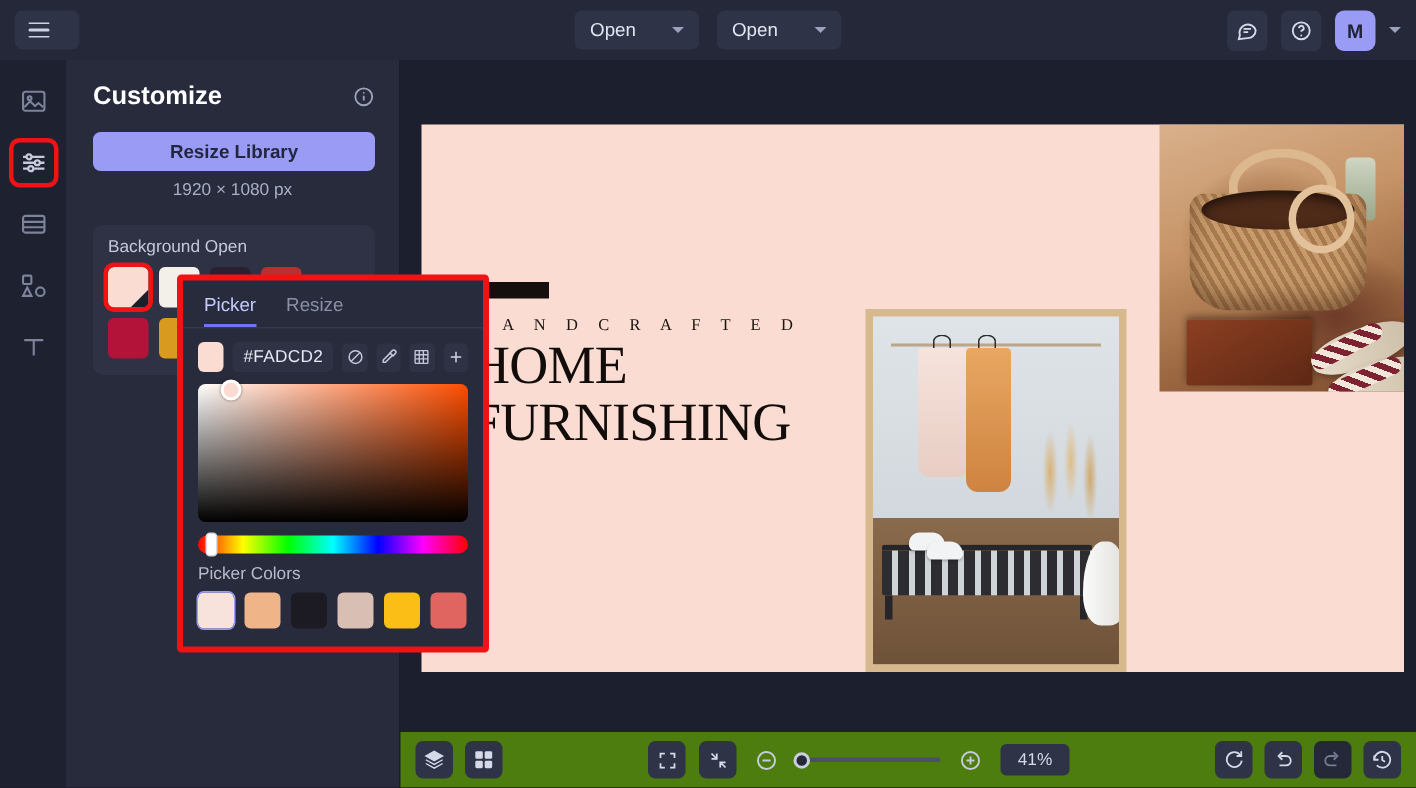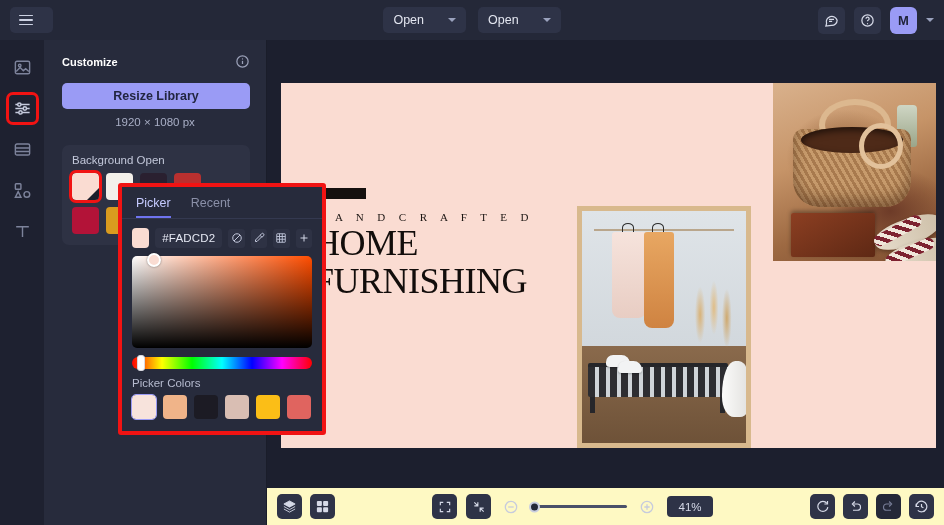--- a/index.html
+++ b/index.html
@@ -70,21 +70,21 @@
 
   
   .panel {
     position: absolute; left: 44px; top: 40px; width: 223px; height: 485px;
     background: #272b3c; border-right: 1px solid #1a1d2a;
   }
   .panel-head {
     display: flex; align-items: center; justify-content: space-between;
     padding: 14px 16px 0 18px;
   }
-  .panel-title { color: #fff; font-size: 11px; font-weight: bold; }
+  .panel-title { color: #fff; font-size: 17px; font-weight: bold; }
   .resize-btn {
     margin: 14px 16px 0 18px; height: 26px; background: #9a9bf5; border-radius: 5px;
     display: flex; align-items: center; justify-content: center;
     color: #222640; font-size: 12.5px; font-weight: bold; cursor: pointer;
   }
   .dims { text-align: center; color: #a9afc6; font-size: 11.5px; margin-top: 7px; }
 
   .bg-card {
     margin: 17px 16px 0 18px; background: #2e3244; border-radius: 7px;
     padding: 9px 10px 11px 10px; height: 100px;
@@ -257,21 +257,21 @@
   }
   .vase {
     position: absolute; left: 140px; top: 150px; width: 30px; height: 56px;
     background: linear-gradient(90deg,#fbfbfa,#dfdedb);
     border-radius: 44% 44% 40% 40% / 60% 60% 36% 36%;
   }
 
   
   .bottombar {
     position: absolute; left: 267px; right: 0; bottom: 0; height: 37px;
-    background: #fef9c3; display: flex; align-items: center; padding: 0 10px;
+    background: #4d7c0f; display: flex; align-items: center; padding: 0 10px;
   }
   .bb-left { display: flex; gap: 8px; }
   .bb-center { flex: 1; display: flex; align-items: center; justify-content: center; gap: 9px; }
   .bb-right { display: flex; gap: 8px; }
   .bb-btn {
     width: 25px; height: 25px; border-radius: 5px; background: #2e3347;
     display: flex; align-items: center; justify-content: center; cursor: pointer;
   }
   .bb-plain { width: 22px; height: 22px; display: flex; align-items: center; justify-content: center; cursor: pointer; }
   .zoom-track {
@@ -401,21 +401,21 @@
         <div class="sw" style="background:#d99b1f"></div>
         <div class="sw" style="background:#2e2b37"></div>
         <div class="sw" style="background:#e4c7b6"></div>
       </div>
     </div>
   </div>
 
   <div class="picker">
     <div class="pk-tabs">
       <div class="pk-tab active">Picker</div>
-      <div class="pk-tab">Recent</div>
+      <div class="pk-tab">Resize</div>
     </div>
     <div class="pk-sep"></div>
 
     <div class="pk-hexrow">
       <span class="pk-chip" style="background:#fadcd2"></span>
       <span class="pk-hex">#FADCD2</span>
       <span class="pk-ic">
         <svg width="12" height="12" viewBox="0 0 24 24" fill="none" stroke="#c3c8dc" stroke-width="2">
           <circle cx="12" cy="12" r="8.5"></circle>
             <path d="M6 18L18 6"></path>

